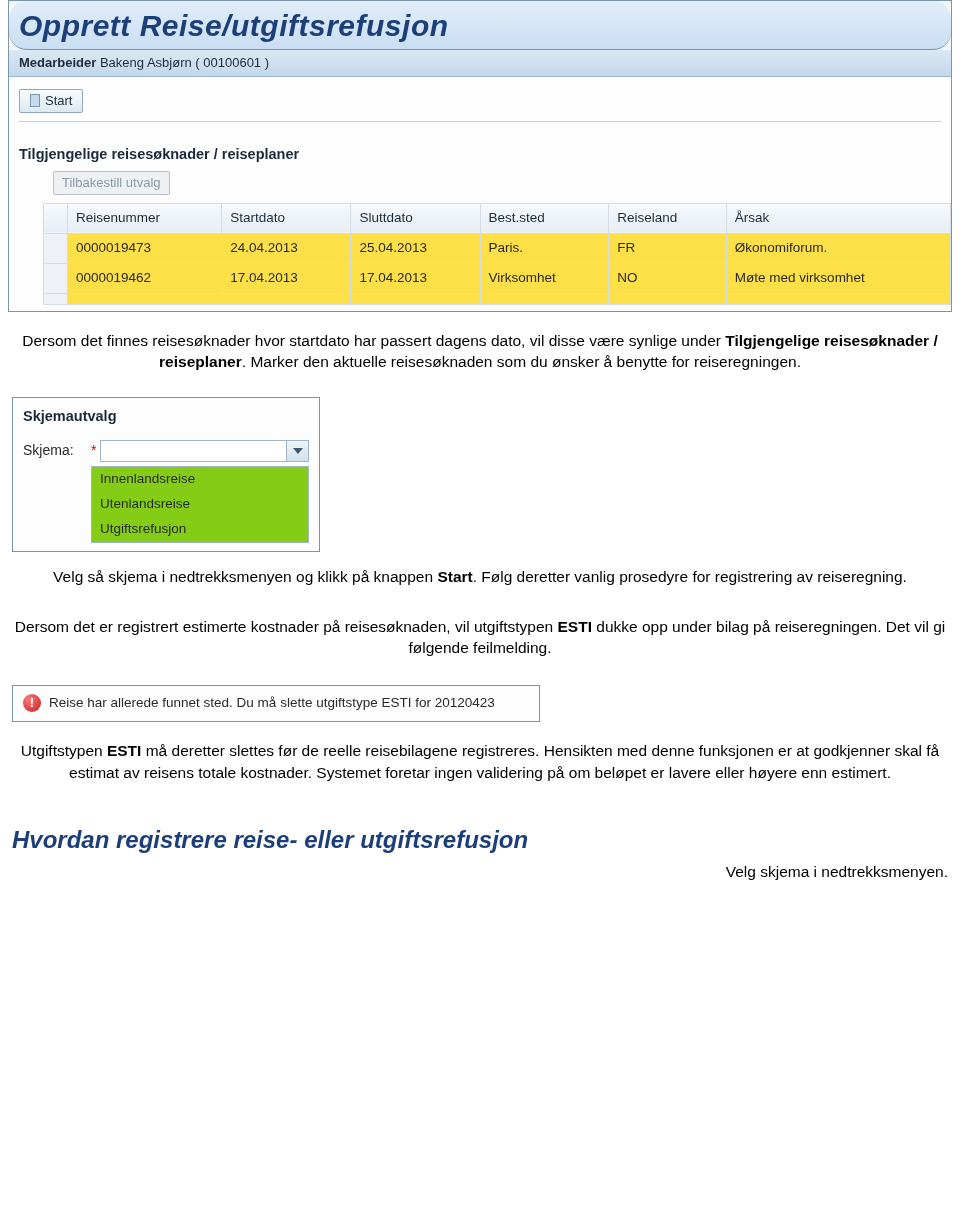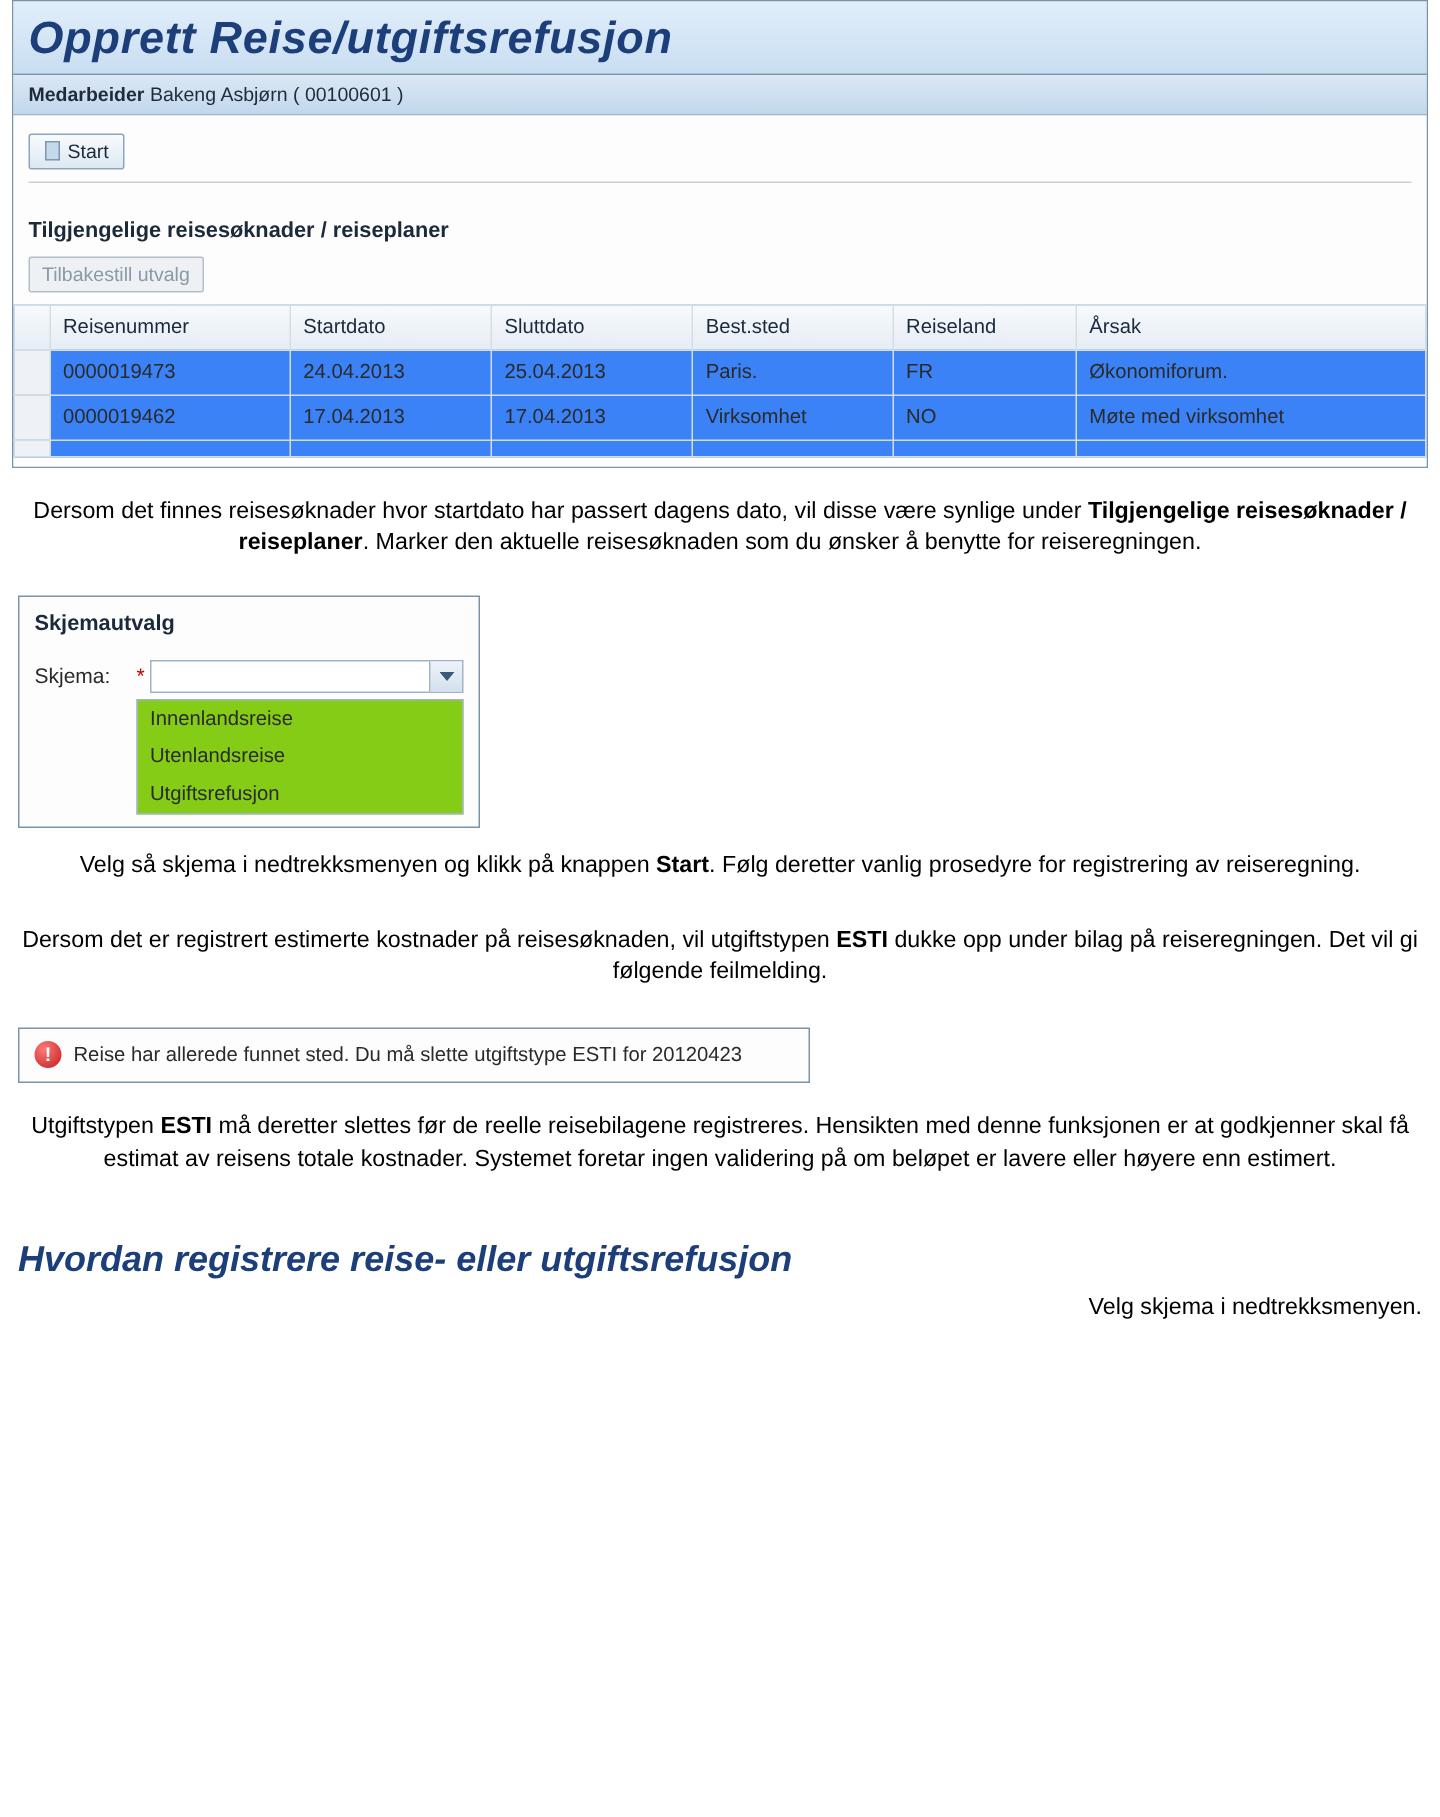--- a/index.html
+++ b/index.html
@@ -13,20 +13,21 @@
   }
   .window {
     border: 1px solid #7a94aa;
     margin: 0 8px 14px 8px;
     background: #f4f6f8;
   }
   .title-bar {
     background: linear-gradient(#e1eefb, #c9def2);
     border-bottom: 1px solid #7a94aa;
     padding: 4px 10px 2px 10px;
+    border-radius: 18px;
   }
   .title-bar h1 {
     font-family: Arial, sans-serif;
     font-style: italic;
     font-weight: bold;
     font-size: 30px;
     color: #1c3f7a;
     letter-spacing: 0.5px;
   }
   .subheader {
@@ -77,21 +78,21 @@
     border: 1px solid #b3bfca;
     color: #8b98a5;
     font-size: 13px;
     padding: 2px 8px;
     border-radius: 2px;
   }
   .data-table {
     width: 100%;
     border-collapse: collapse;
     font-size: 13.5px;
-    background: #3b82f6;
+    background: #fde047;
   }
   .data-table th, .data-table td {
     border: 1px solid #d5dde4;
     padding: 5px 8px;
     text-align: left;
     font-weight: normal;
   }
   .data-table th {
     background: linear-gradient(#f7fafd, #e6edf5);
     color: #1b2a3b;
@@ -203,21 +204,21 @@
     <span>Bakeng Asbjørn ( 00100601 )</span>
   </div>
   <div class="toolbar-area">
     <span class="start-btn">
       <span class="start-btn-sq"></span><span>Start</span>
     </span>
     <div class="hr-div"></div>
   </div>
 
   <div class="subsection-title">Tilgjengelige reisesøknader / reiseplaner</div>
-  <div style="background:#fdfdfd; padding-bottom:6px;">
+  <div style="background:#fdfdfd; padding-bottom:6px;padding-left:34px;">
     <span class="reset-btn">Tilbakestill utvalg</span>
 
     <table class="data-table">
       <thead>
         <tr>
           <th class="sel-col"></th>
           <th>Reisenummer</th>
           <th>Startdato</th>
           <th>Sluttdato</th>
           <th>Best.sted</th>

